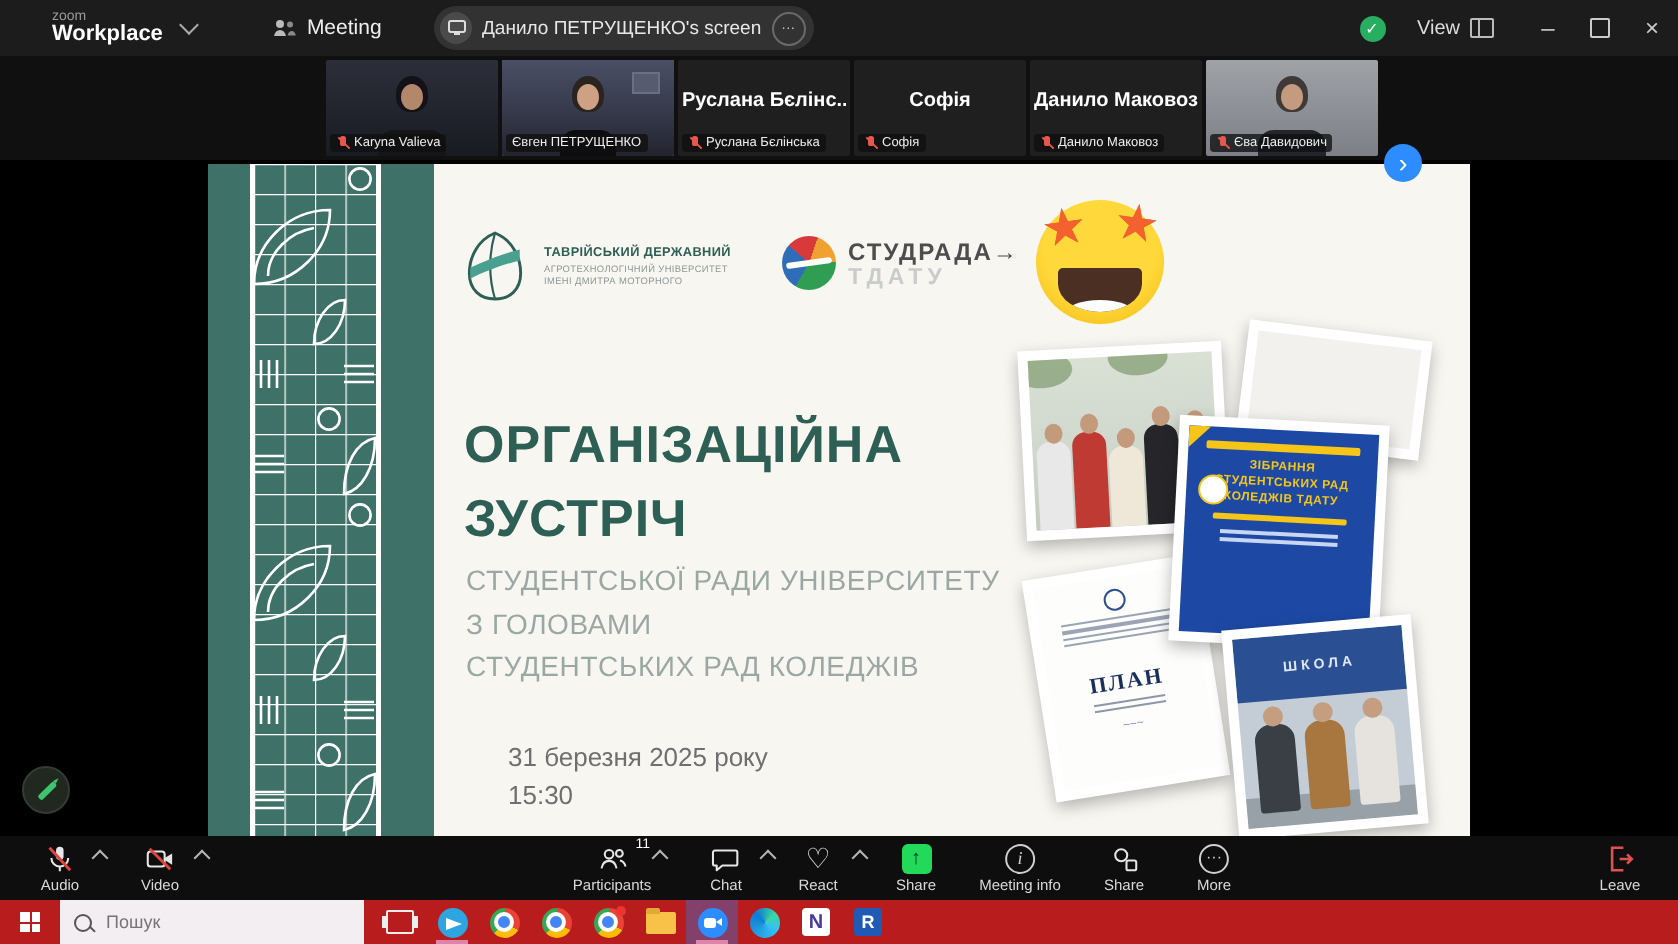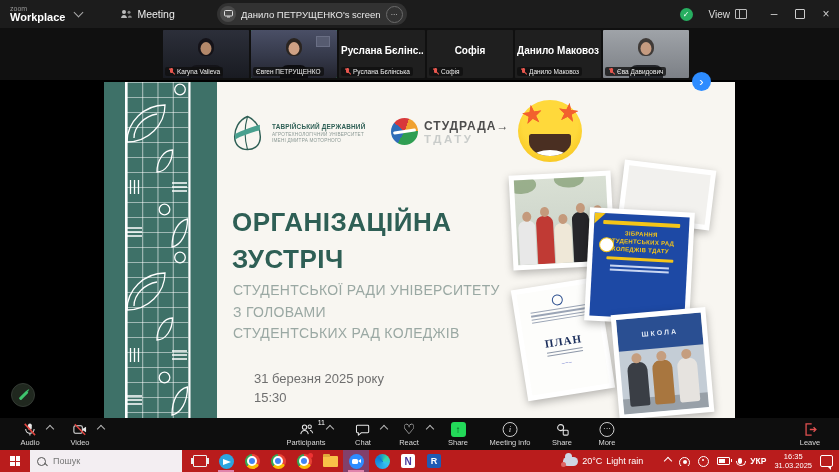--- a/index.html
+++ b/index.html
@@ -1,20 +1,20 @@
 <!DOCTYPE html>
 <html><head>
 <meta charset="utf-8">
 <style>
   html,body{margin:0;padding:0}
   body{width:839px;height:472px;background:#000;font-family:"Liberation Sans",sans-serif;overflow:hidden;position:relative;-webkit-font-smoothing:antialiased}
 
   
   #titlebar{position:absolute;top:0;left:0;right:0;height:28px;background:#1c1c1c;display:flex;align-items:center;color:#ddd;z-index:5}
-  .brand{display:flex;flex-direction:column;line-height:1;margin-left:10px}
+  .brand{display:flex;flex-direction:column;line-height:1;margin-left:26px}
   .brand .z{font-size:7px;color:#9a9a9a}
   .brand .w{font-size:11px;font-weight:bold;color:#fff}
   .chev{width:6px;height:6px;border-right:1.3px solid #aaa;border-bottom:1.3px solid #aaa;transform:rotate(45deg);margin:0 0 3px 10px}
   .meeting{display:flex;align-items:center;gap:5px;margin-left:38px;font-size:10.5px;color:#eee}
   .pill{position:absolute;left:217px;top:3px;height:22px;background:#323232;border-radius:11px;display:flex;align-items:center;padding:0 4px 0 3px;gap:5px}
   .pill .cam{width:16px;height:16px;border-radius:50%;background:#4a4a4a;display:flex;align-items:center;justify-content:center}
   .pill .txt{font-size:9.5px;color:#e8e8e8;white-space:nowrap}
   .pill .dots{width:15px;height:15px;border-radius:50%;border:1px solid #6a6a6a;color:#ccc;font-size:7px;display:flex;align-items:center;justify-content:center}
   .tb-right{position:absolute;right:0;top:0;height:28px;display:flex;align-items:center}
   .shield{width:13px;height:13px;border-radius:50%;background:#27ae60;color:#fff;font-size:8px;display:flex;align-items:center;justify-content:center;margin-right:16px}
@@ -544,31 +544,13 @@
     <span class="cell">
         <span class="edge"></span>
       </span>
     <span class="cell">
         <span class="sqN">N</span>
       </span>
     <span class="cell">
         <span class="sqR">R</span>
       </span>
   </div>
-  <div class="tray">
-    <div class="weather">
-      <span class="cloud"></span>
-      <span>20°C</span>
-      <span>Light rain</span>
-    </div>
-    <span class="tr-caret"></span>
-    <span class="wifi"></span>
-    <span class="tcirc"></span>
-    <span class="batt"></span>
-    <span class="tmic"></span>
-    <span class="lang">УКР</span>
-    <div class="clock">
-      <div>16:35</div>
-      <div>31.03.2025</div>
-    </div>
-    <span class="ac"></span>
-  </div>
 </div>
 
 </body></html>

